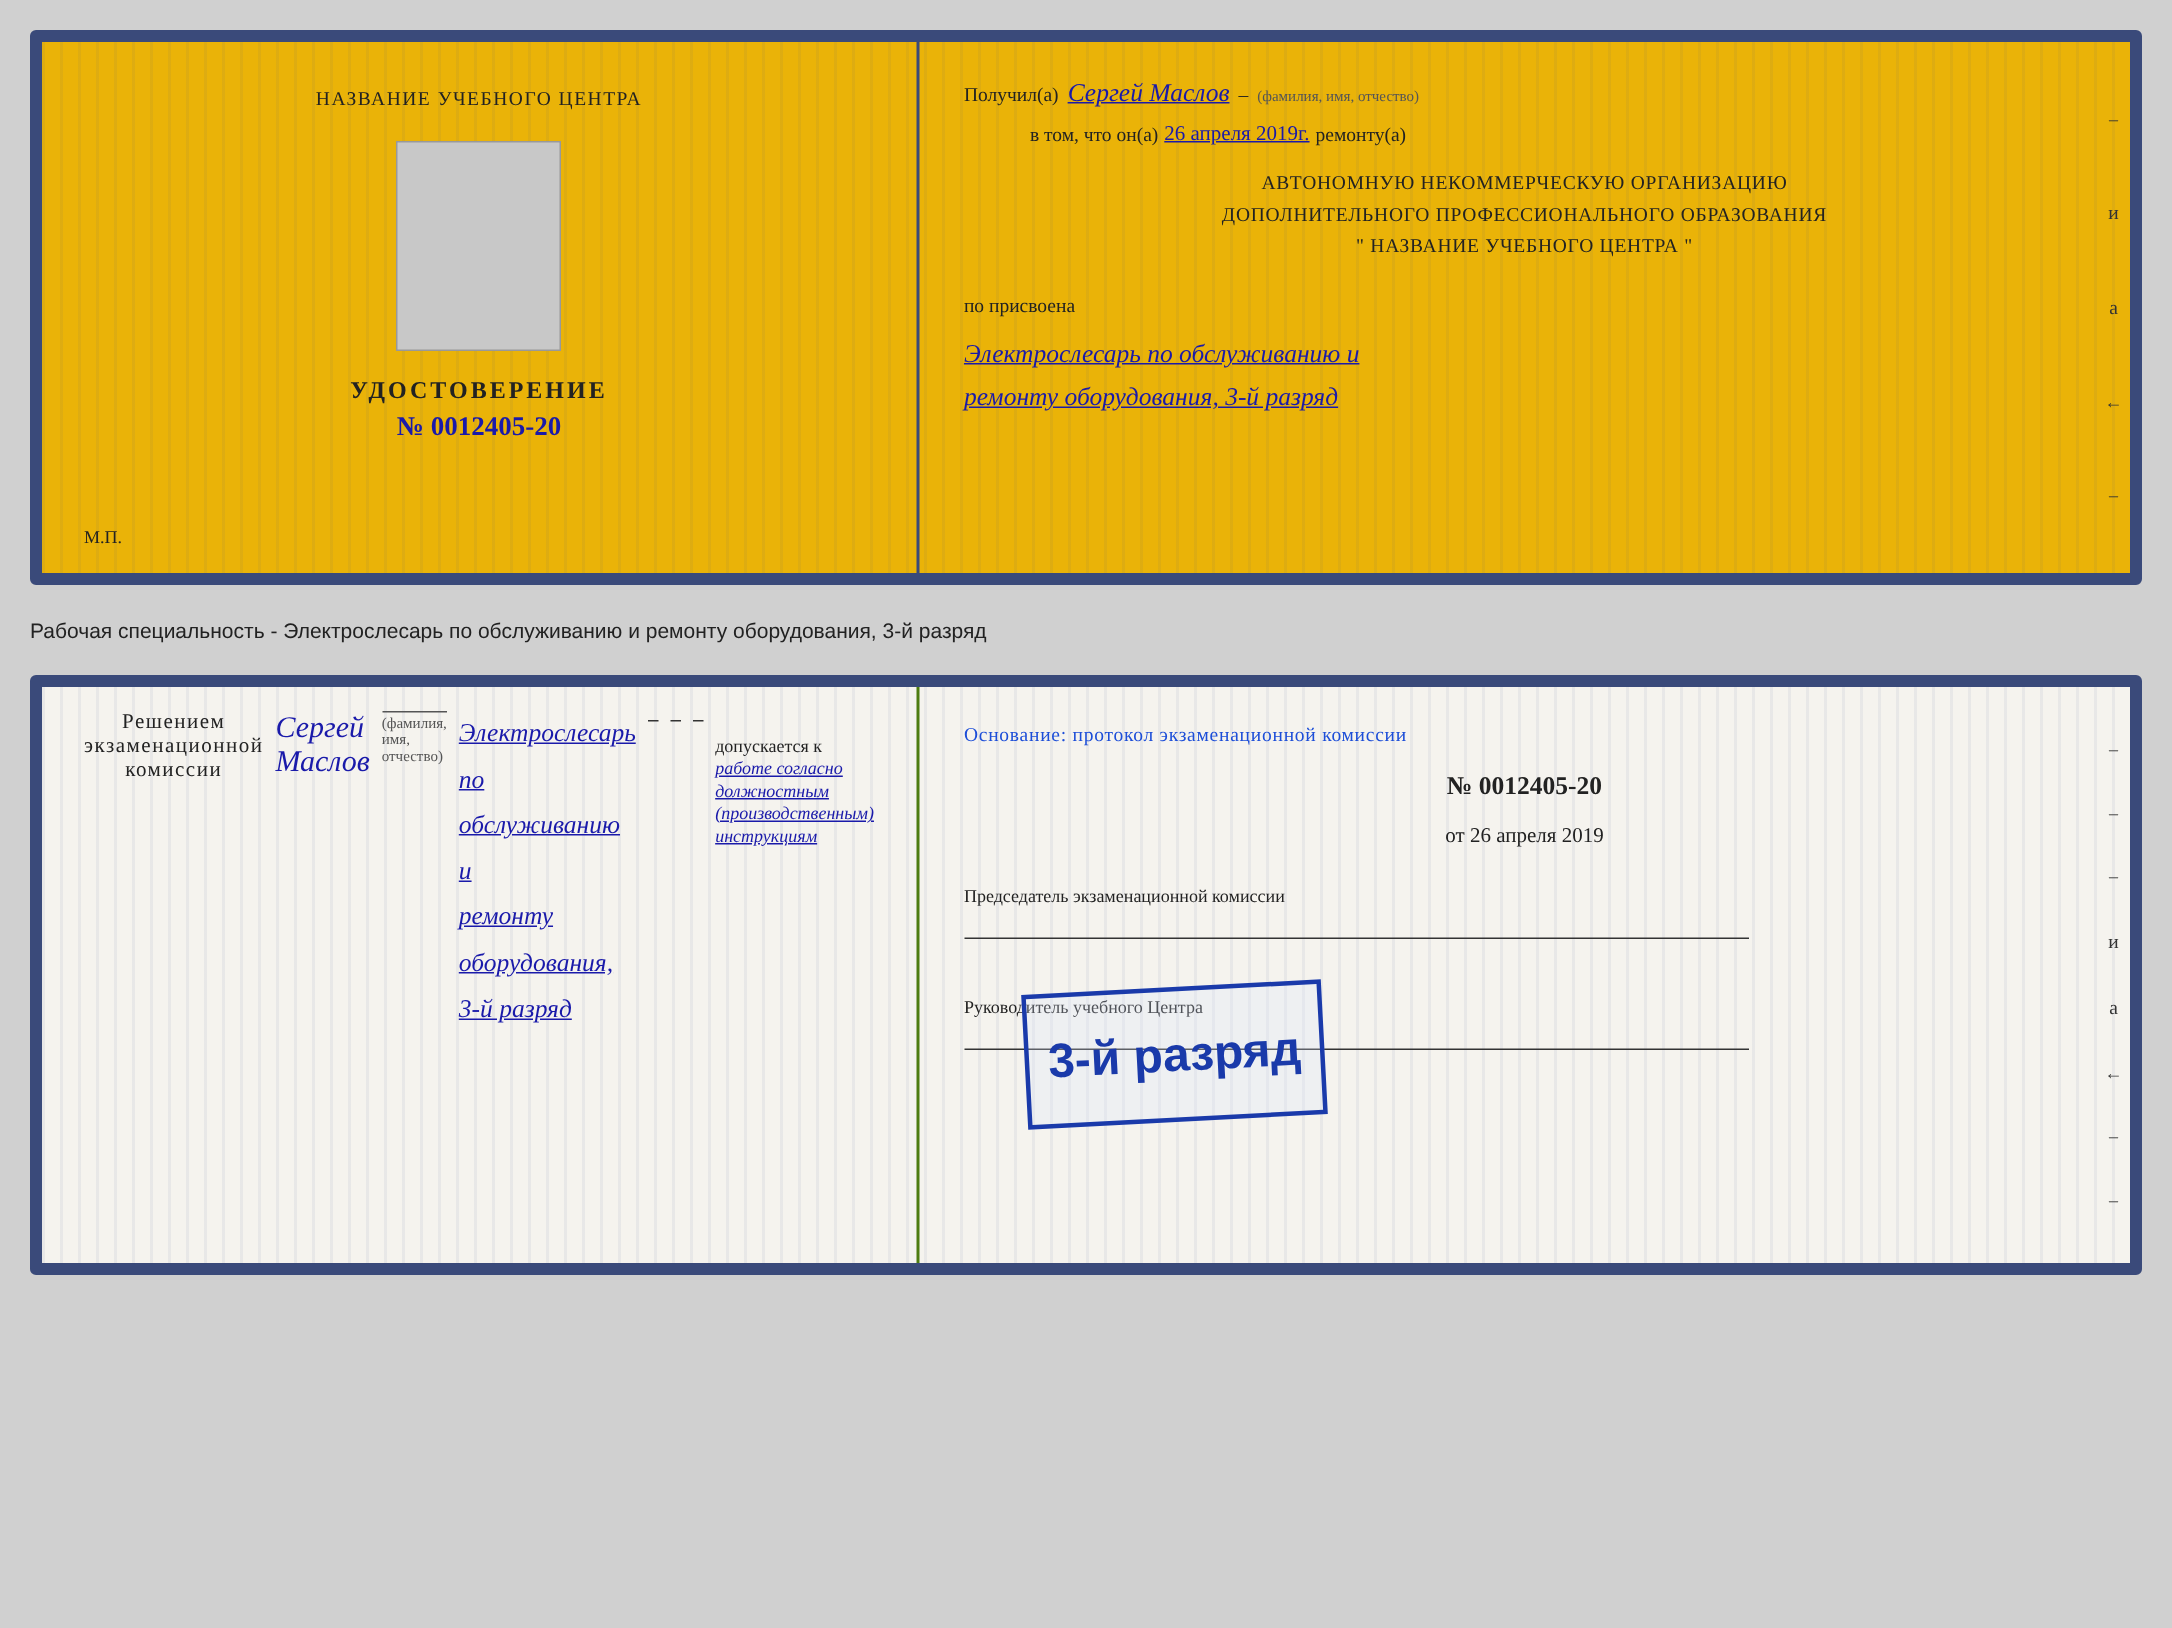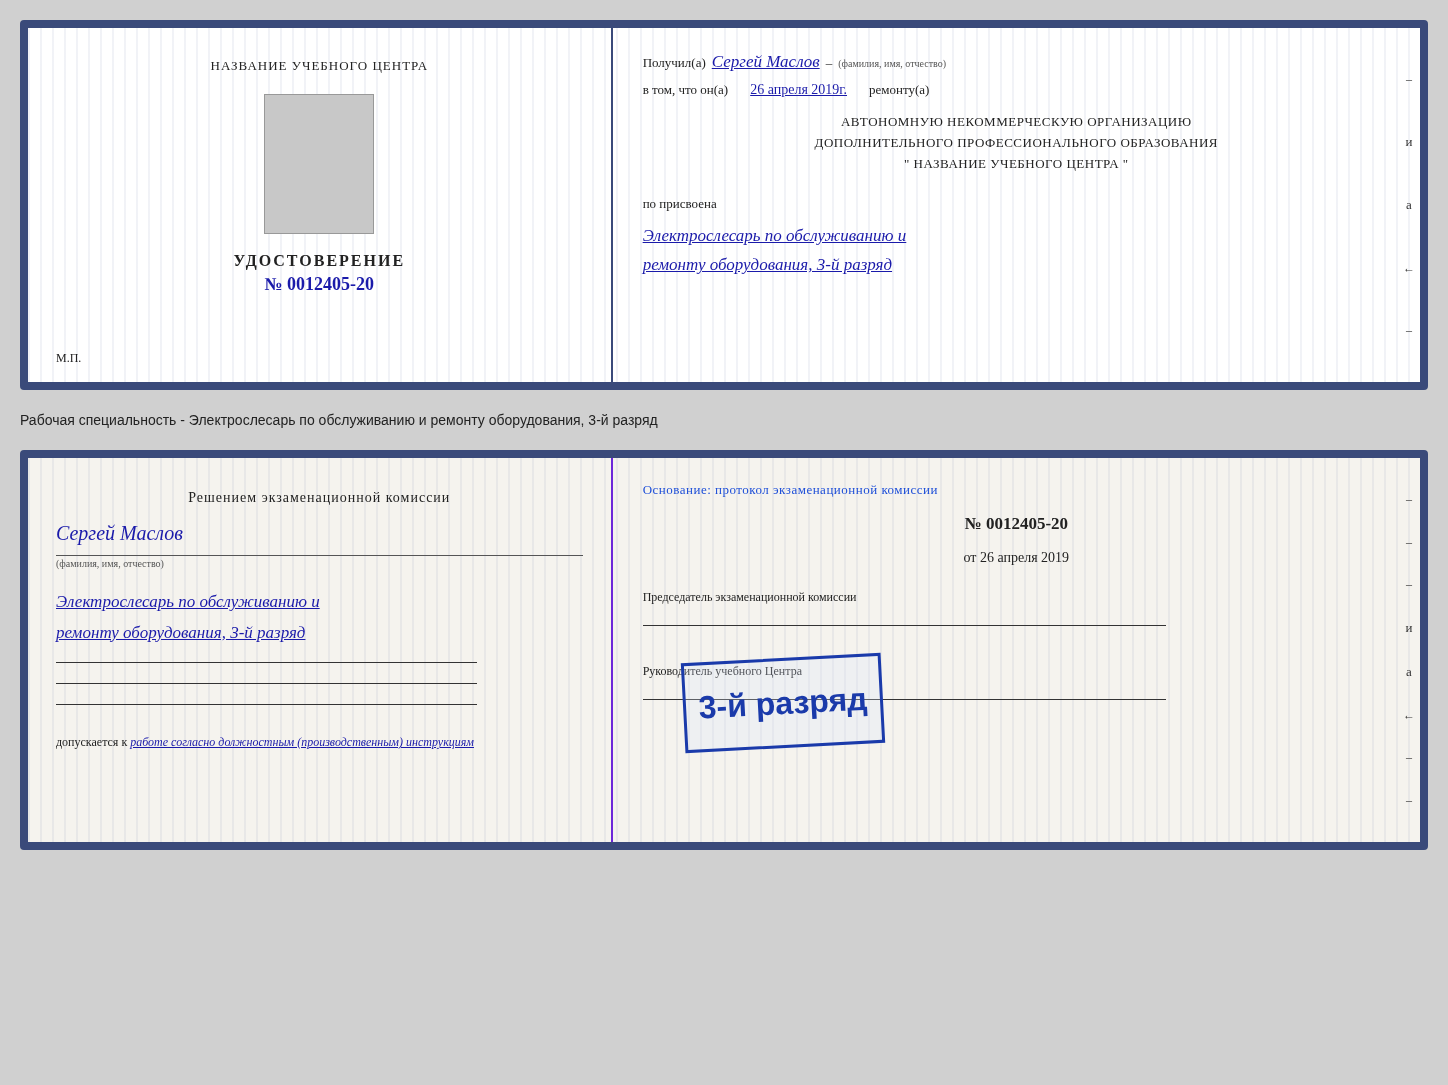--- a/index.html
+++ b/index.html
@@ -12,21 +12,21 @@
     }
 
     .page-wrapper {
       display: flex;
       flex-direction: column;
       gap: 18px;
     }
 
     
     .cert-card {
-      background: #ffffff;
+      background: #eab308;
       border: 8px solid #3a4a7a;
       border-radius: 4px;
       display: flex;
       width: 100%;
       min-height: 370px;
       position: relative;
       overflow: hidden;
     }
 
     .cert-card::before {
@@ -138,21 +138,22 @@
       text-align: center;
       display: block;
       margin-top: -4px;
     }
 
     .date-line {
       font-size: 13px;
       color: #222;
       display: flex;
       align-items: flex-end;
-      gap: 22px;
+      gap: 4px;
+      margin-left: 44px;
     }
 
     .date-handwritten {
       color: #1a1aaa;
       text-decoration: underline;
       font-size: 14px;
     }
 
     .org-block {
       font-size: 13px;
@@ -204,24 +205,24 @@
       content: '';
       position: absolute;
       inset: 0;
       background:
         repeating-linear-gradient(90deg, rgba(60,80,140,0.07) 0px, rgba(60,80,140,0.07) 2px, transparent 2px, transparent 12px);
       pointer-events: none;
     }
 
     .bottom-left {
       width: 42%;
-      border-right: 2px solid #6d28d9;
-      padding: 32px 28px;
-      display: flex;
-      flex-direction: column;
+      border-right: 2px solid #4d7c0f;
+      padding: 16px 28px;
+      display: flex;
+      flex-direction: row;
       gap: 8px;
       position: relative;
     }
 
     .bottom-right {
       width: 58%;
       padding: 24px 30px;
       display: flex;
       flex-direction: column;
       gap: 12px;

